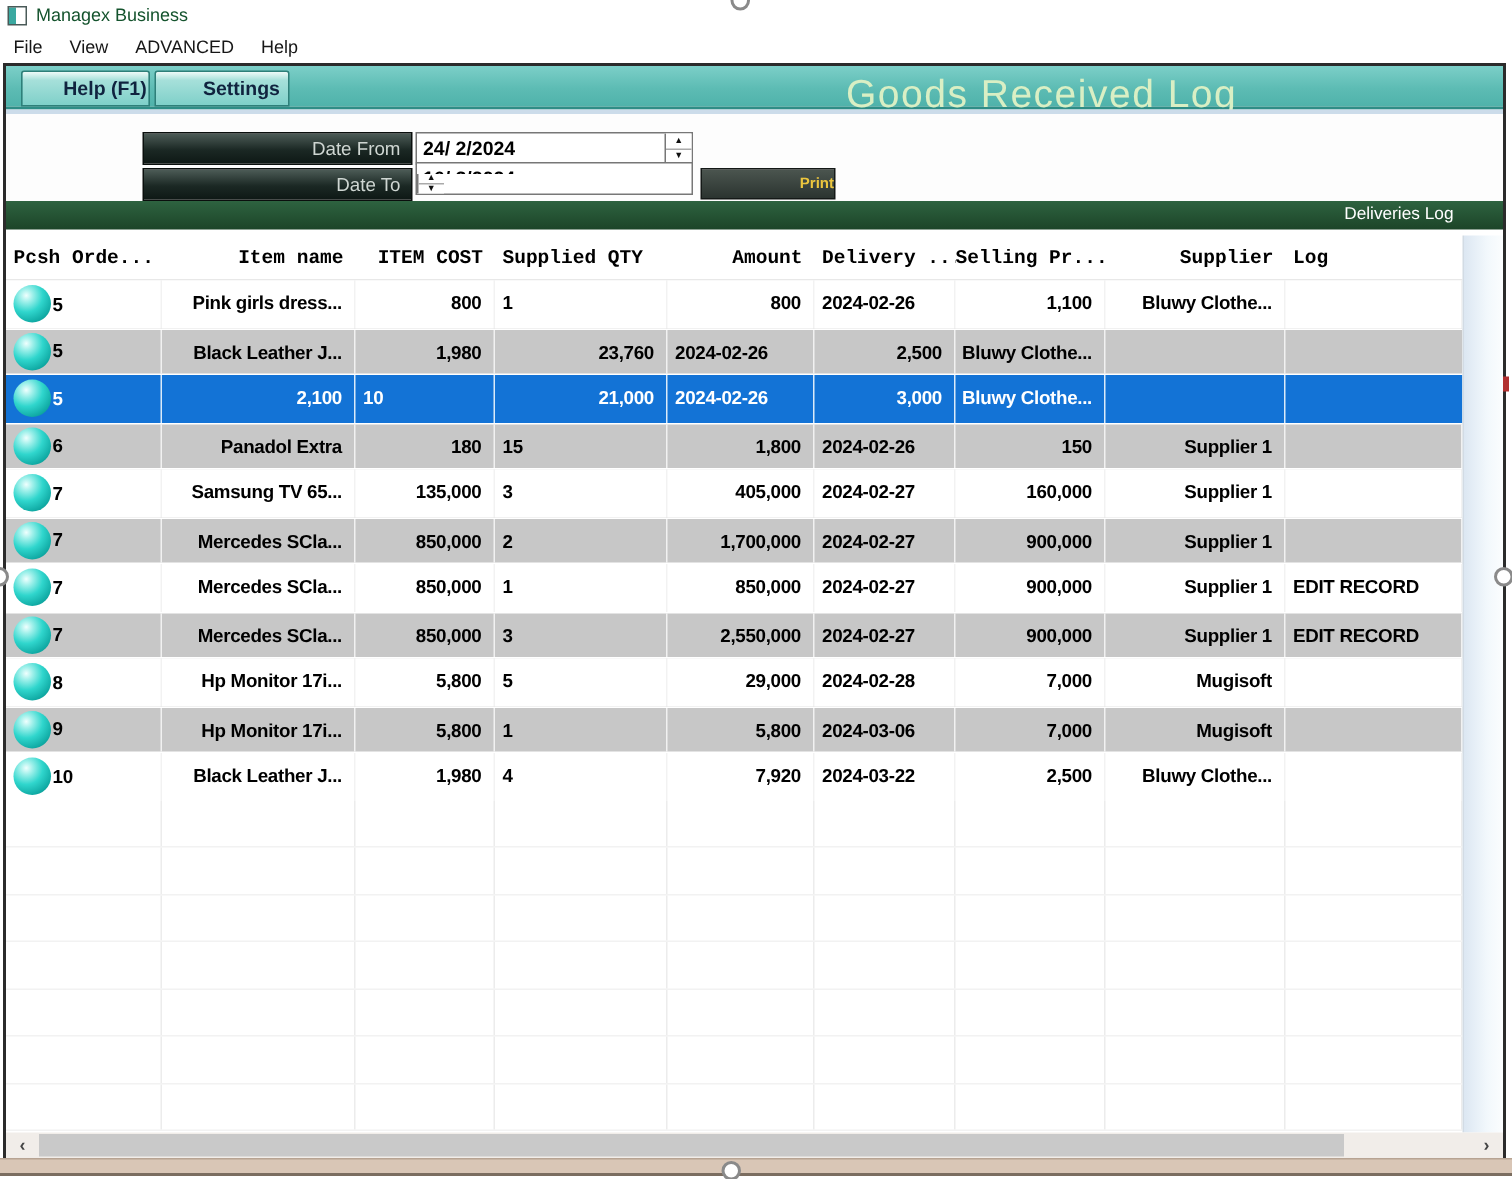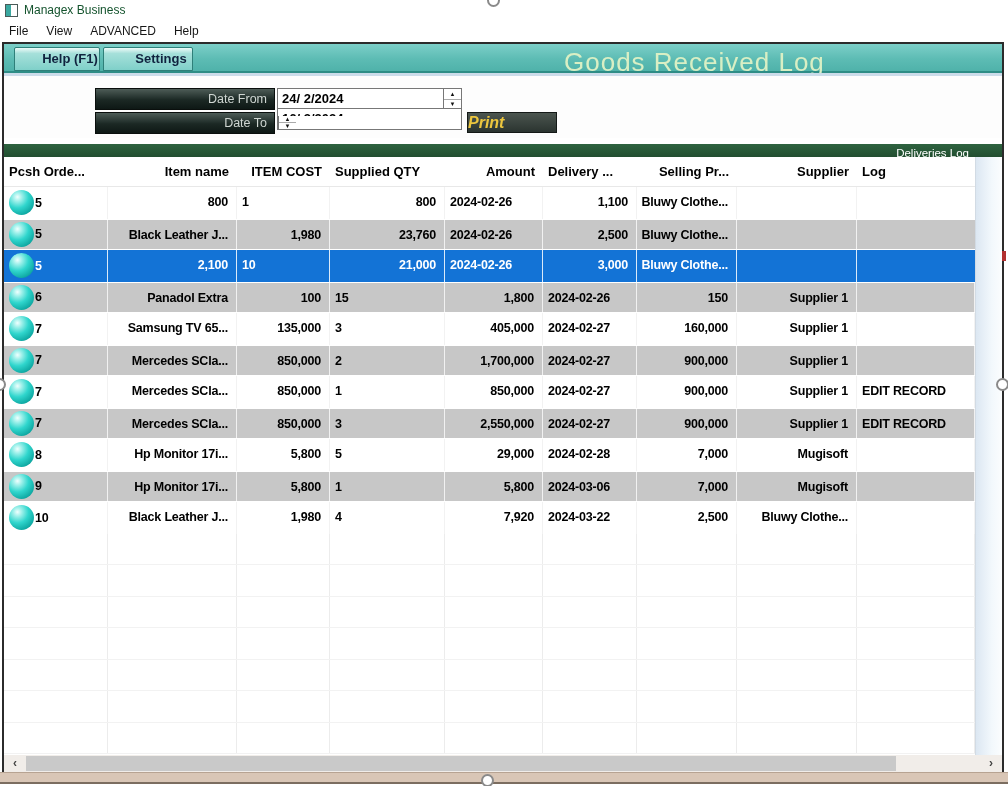--- a/index.html
+++ b/index.html
@@ -47,29 +47,29 @@
   .date-group{position:absolute;left:277px;width:185px;height:22px;box-sizing:border-box;
     background:#fff;border:1px solid #777;display:flex;}
   .grp-from{top:88px;} .grp-to{top:108px;flex-direction:column;}
   .date-value{flex:1;font-size:13px;font-weight:bold;color:#000;line-height:20px;padding-left:4px;
     white-space:nowrap;overflow:hidden;}
   .spinner{width:17px;border-left:1px solid #777;display:flex;flex-direction:column;background:#fff;}
   .spin-btn{flex:1;display:flex;align-items:center;justify-content:center;font-size:6px;color:#111;line-height:1;}
   .spin-btn.up{border-bottom:1px solid #aaa;}
   .print-btn{position:absolute;left:467px;top:112px;width:90px;height:21px;box-sizing:border-box;
     background:linear-gradient(180deg,#4b554f 0%,#2b3430 100%);border:1px solid #141917;
-    color:#ecc63e;font-size:16px;font-weight:bold;text-align:left;line-height:19px;font-style:italic;}
-  
-  .section-bar{position:absolute;left:4px;top:144px;width:998px;height:19px;box-sizing:border-box;
+    color:#ecc63e;font-size:10px;font-weight:bold;text-align:right;line-height:19px;}
+  
+  .section-bar{position:absolute;left:4px;top:134px;width:998px;height:19px;box-sizing:border-box;
     background:linear-gradient(180deg,#2e6340 0%,#1c4428 100%);
     color:#fff;font-size:11.5px;text-align:right;line-height:19px;padding-right:33px;}
   
   .table-wrap{position:absolute;left:4px;top:157px;width:971px;height:598px;background:#fff;overflow:hidden;}
   .thead,.trow{display:grid;grid-template-columns:104px 129px 93px 115px 98px 94px 100px 120px 118px;}
-  .thead{height:29px;border-bottom:1px solid #e8e8e8;}
+  .thead{height:29px;border-bottom:1px solid #e8e8e8;font-family:Liberation Mono, monospace;}
   .hcell{font-size:13px;font-weight:bold;color:#000;line-height:29px;white-space:nowrap;overflow:hidden;}
   .trow{height:31.5px;}
   .cell{font-size:12.5px;font-weight:bold;line-height:30.5px;white-space:nowrap;overflow:hidden;
     letter-spacing:-0.2px;box-sizing:border-box;}
   .a-left{text-align:left;padding-left:5px;}
   .a-right{text-align:right;padding-right:8px;}
   .c0{display:flex;align-items:center;padding-left:5px;}
   .ball{width:25px;height:25px;border-radius:50%;flex-shrink:0;margin-right:1px;
     background:radial-gradient(circle at 34% 28%,#f0fffe 0%,#9ef0ea 18%,#30d6cd 45%,#10aaa4 75%,#077a76 100%);}
   .r-white{background:#fff;color:#000;}
@@ -155,20 +155,21 @@
       <div class="hcell a-right">Selling Pr...</div>
       <div class="hcell a-right">Supplier</div>
       <div class="hcell a-left">Log</div>
     </div>
   <div>
       <div class="trow r-white">
         <div class="cell c0">
           <span class="ball"></span>
           <span>5</span>
         </div>
+        <div class="cell c1 a-right">Pink girls dress...</div>
         <div class="cell c2 a-right">800</div>
         <div class="cell c3 a-left">1</div>
         <div class="cell c4 a-right">800</div>
         <div class="cell c5 a-left">2024-02-26</div>
         <div class="cell c6 a-right">1,100</div>
         <div class="cell c7 a-right">Bluwy Clothe...</div>
         <div class="cell c8 a-left"></div>
       </div>
       <div class="trow r-gray">
         <div class="cell c0">
@@ -195,21 +196,21 @@
         <div class="cell c6 a-right">3,000</div>
         <div class="cell c7 a-right">Bluwy Clothe...</div>
         <div class="cell c8 a-left"></div>
       </div>
       <div class="trow r-gray">
         <div class="cell c0">
           <span class="ball"></span>
           <span>6</span>
         </div>
         <div class="cell c1 a-right">Panadol Extra</div>
-        <div class="cell c2 a-right">100</div>
+        <div class="cell c2 a-right">180</div>
         <div class="cell c3 a-left">15</div>
         <div class="cell c4 a-right">1,800</div>
         <div class="cell c5 a-left">2024-02-26</div>
         <div class="cell c6 a-right">150</div>
         <div class="cell c7 a-right">Supplier 1</div>
         <div class="cell c8 a-left"></div>
       </div>
       <div class="trow r-white">
         <div class="cell c0">
           <span class="ball"></span>

